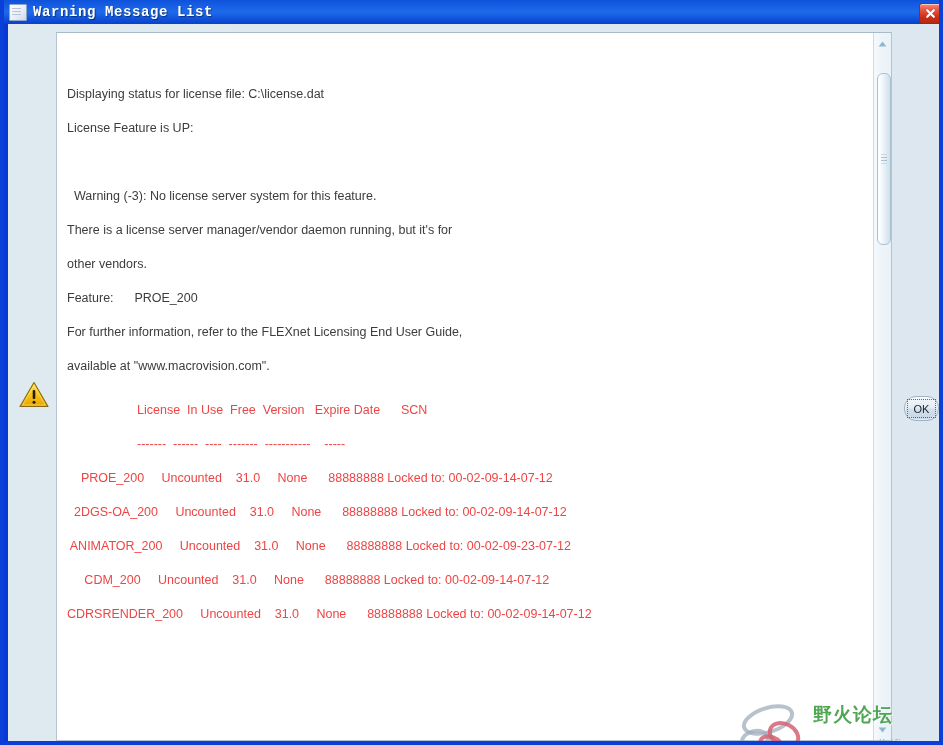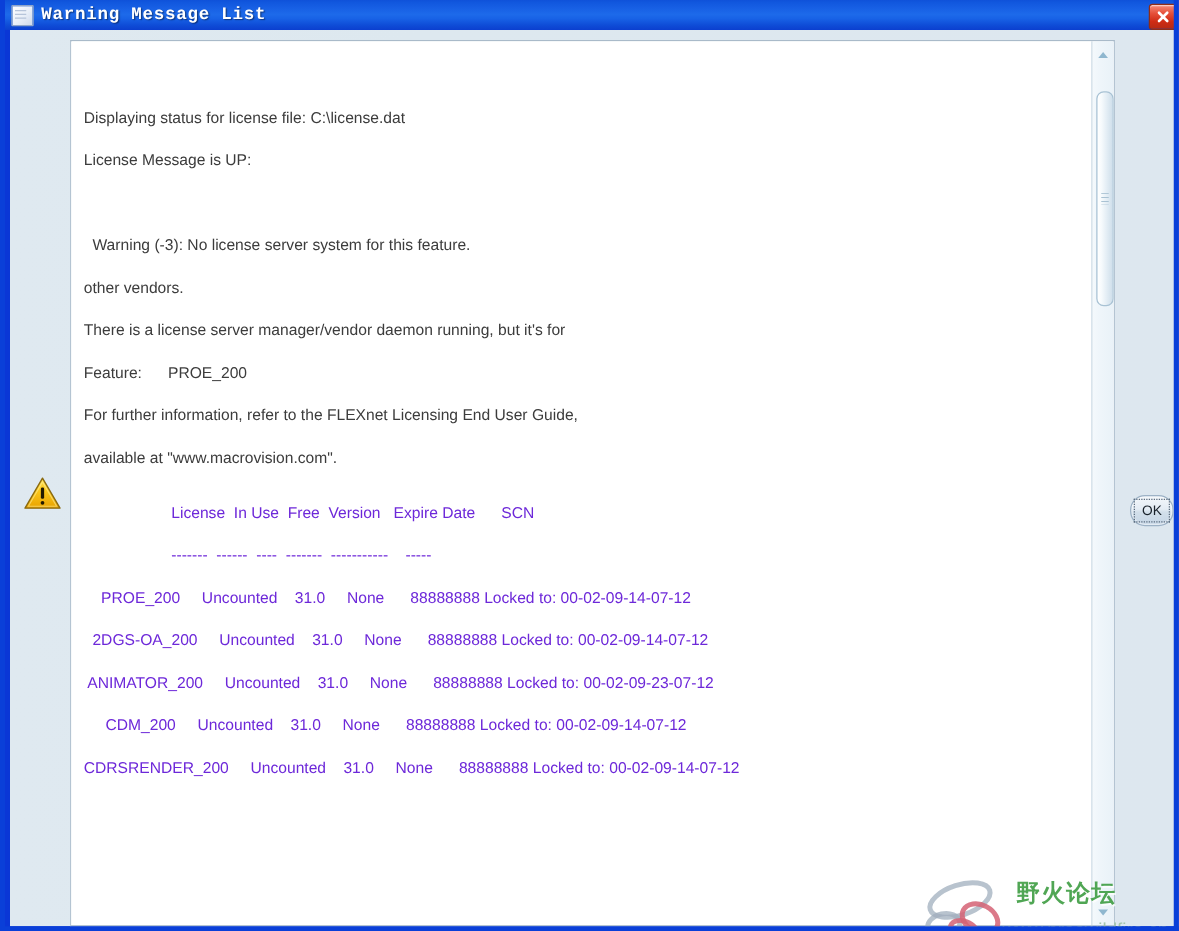--- a/index.html
+++ b/index.html
@@ -176,21 +176,21 @@
     line-height: 34px;
     white-space: pre;
     color: #3c3c3c;
   }
   .line.blank { color: transparent; }
 
   
   .lic-table {
     margin-top: 10px;
     font-size: 12.5px;
-    color: #6d28d9;
+    color: #ef4444;
   }
   .lic-row {
     height: 34px;
     line-height: 34px;
     white-space: pre;
   }
   .lic-head { padding-left: 70px; }
   .lic-dash { padding-left: 70px; letter-spacing: 0px; }
 
   
@@ -313,25 +313,25 @@
       <div class="focus-ring"></div>
       <span>OK</span>
     </div>
 
     <div class="panel-outer">
 
       <div class="panel-scroll-area">
         <div class="msg">
           <div class="line blank"></div>
           <div class="line">Displaying status for license file: C:\license.dat</div>
-          <div class="line">License Message is UP:</div>
+          <div class="line">License Feature is UP:</div>
           <div class="line blank"></div>
           <div class="line">  Warning (-3): No license server system for this feature.</div>
+          <div class="line">There is a license server manager/vendor daemon running, but it's for</div>
           <div class="line">other vendors.</div>
-          <div class="line">There is a license server manager/vendor daemon running, but it's for</div>
           <div class="line">Feature:      PROE_200</div>
           <div class="line">For further information, refer to the FLEXnet Licensing End User Guide,</div>
           <div class="line">available at "www.macrovision.com".</div>
 
           <div class="lic-table">
             <div class="lic-row lic-head">License  In Use  Free  Version   Expire Date      SCN</div>
             <div class="lic-row lic-dash">-------  ------  ----  -------  -----------    -----</div>
             <div class="lic-row">    PROE_200     Uncounted    31.0     None      88888888 Locked to: 00-02-09-14-07-12</div>
             <div class="lic-row">  2DGS-OA_200     Uncounted    31.0     None      88888888 Locked to: 00-02-09-14-07-12</div>
             <div class="lic-row"> ANIMATOR_200     Uncounted    31.0     None      88888888 Locked to: 00-02-09-23-07-12</div>

